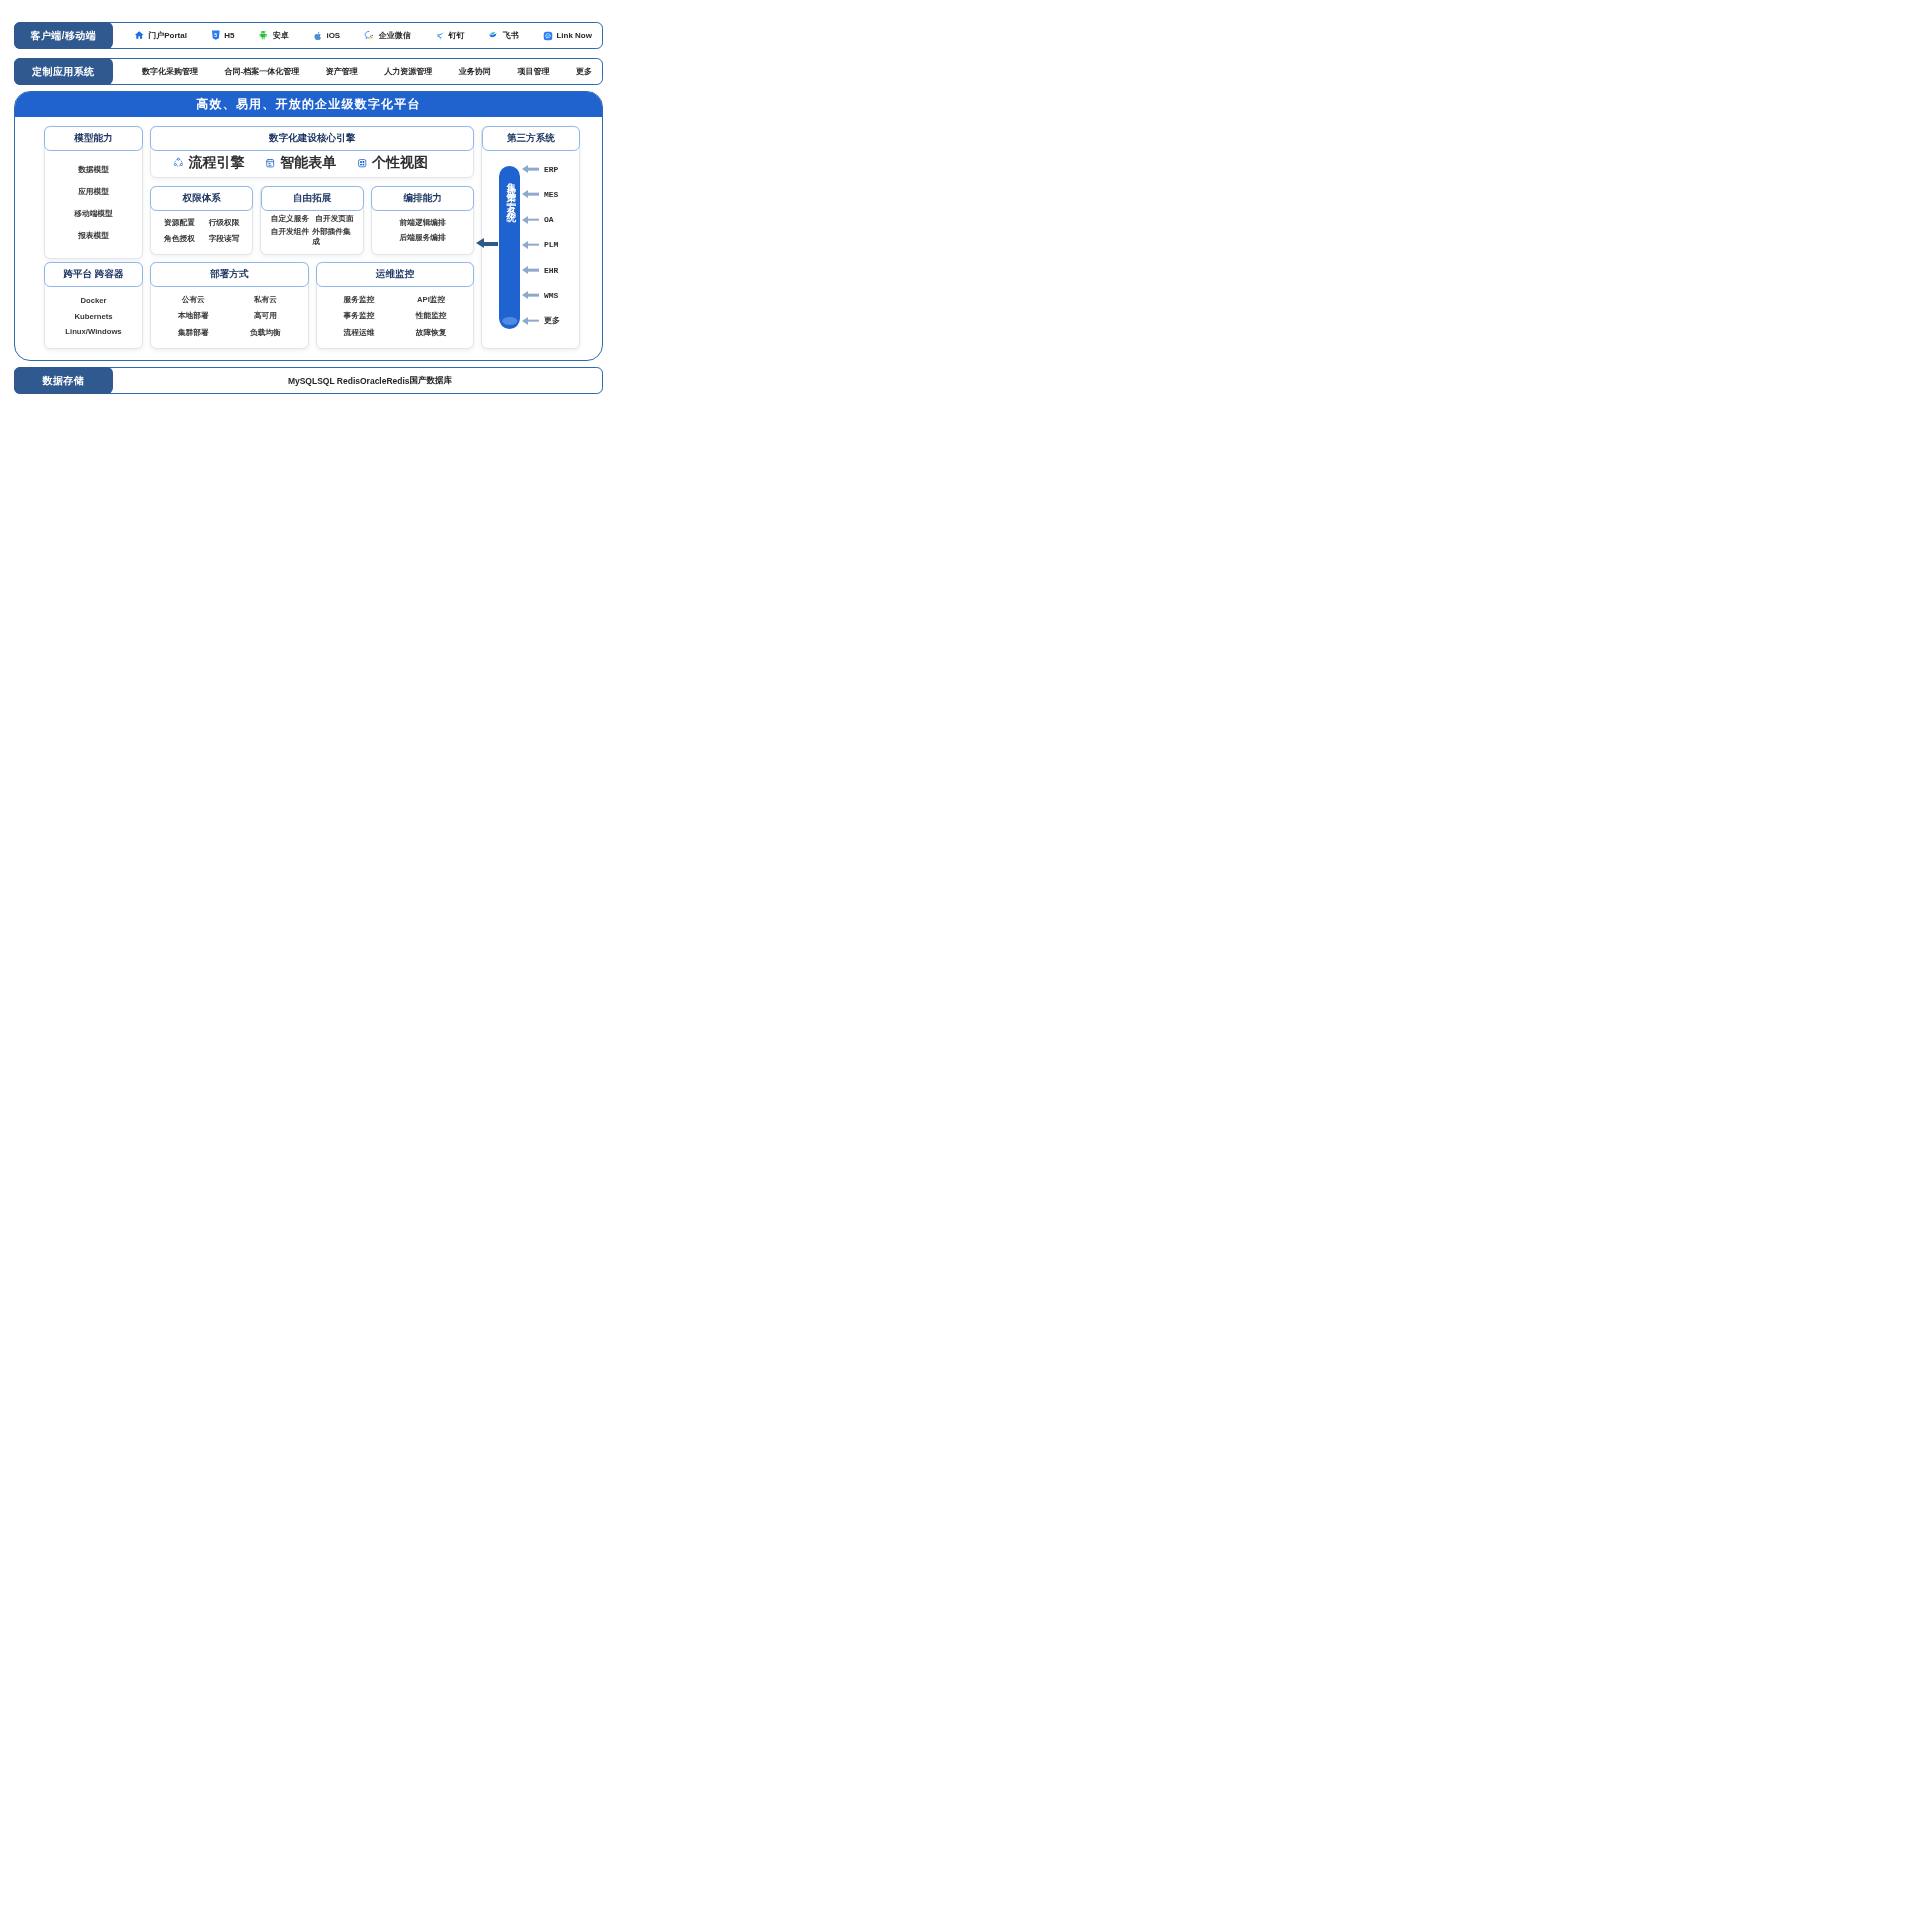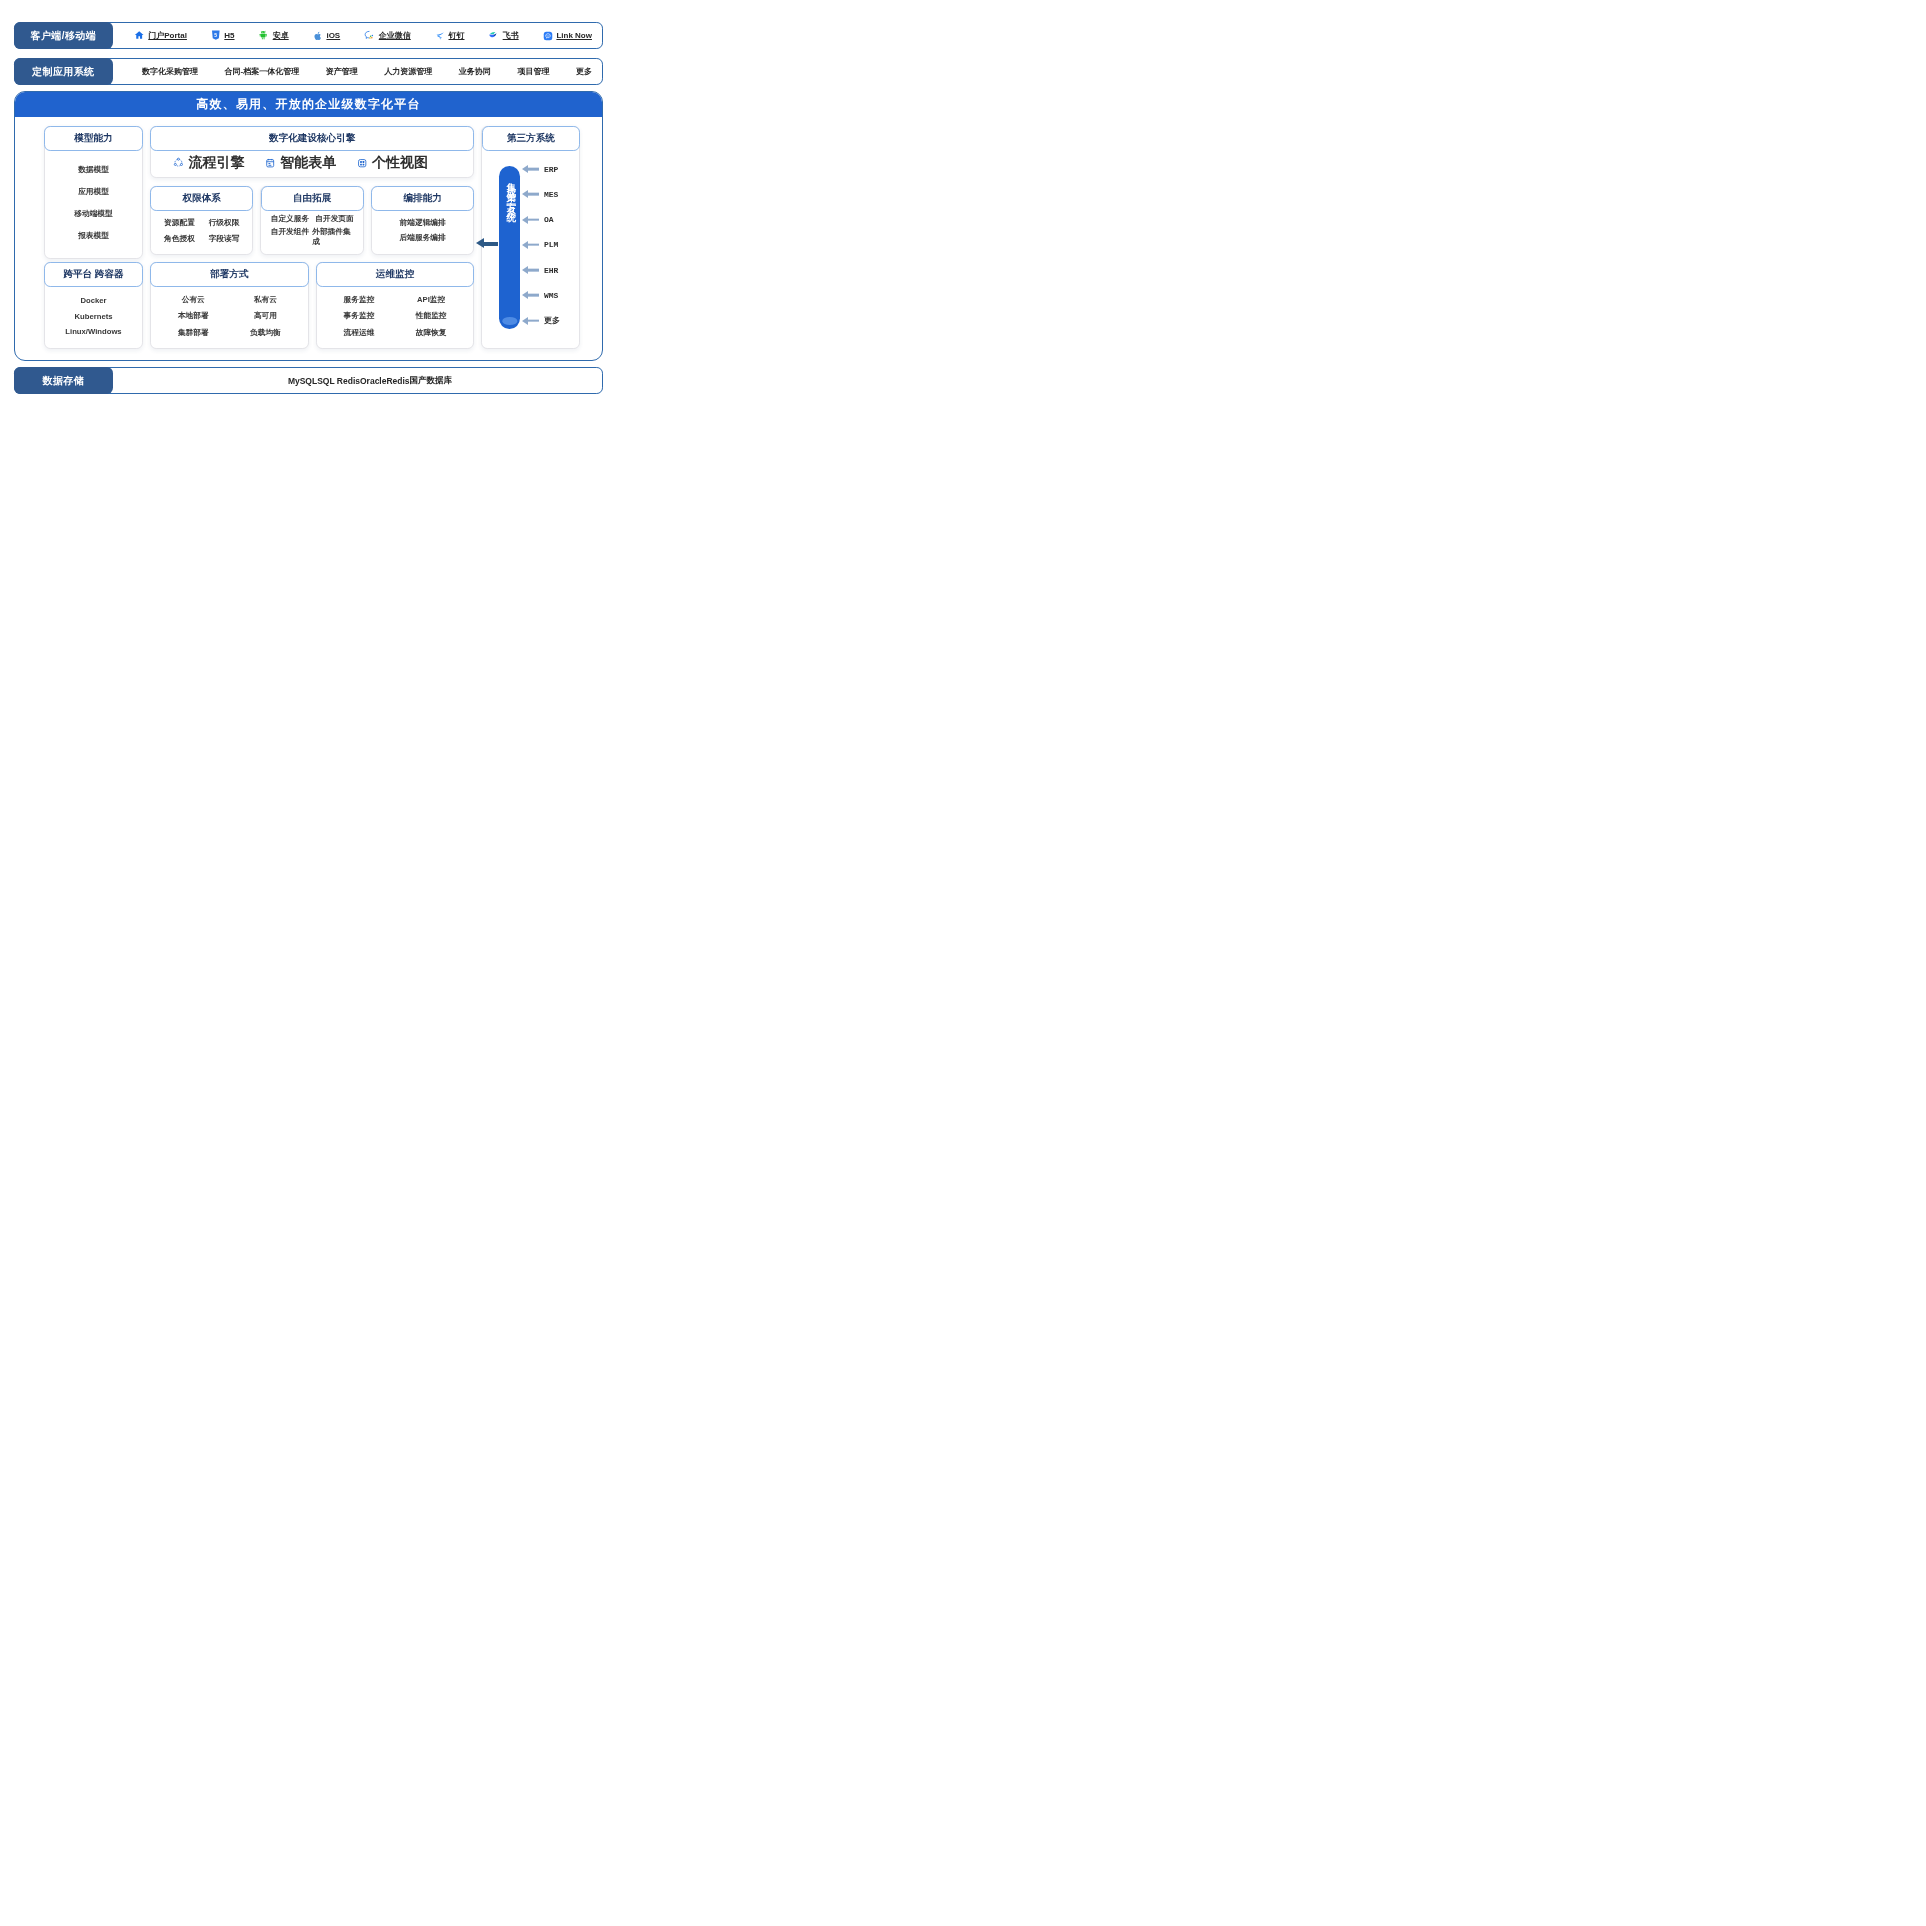--- a/index.html
+++ b/index.html
@@ -8,27 +8,27 @@
 
   
   .band{position:absolute;left:14px;width:589px;height:27px;background:#fff;
         border:1.2px solid #2F6AAD;border-radius:6.2px;box-sizing:border-box;padding-left:10px;}
   .band-badge{position:absolute;left:-1.2px;top:-1.2px;bottom:-1.2px;width:99px;background:#30598F;
         border-radius:6.2px;color:#fff;display:flex;align-items:center;justify-content:center;
         font-size:10px;font-weight:bold;letter-spacing:0.4px;}
   .band-items{position:absolute;left:107px;right:10px;top:0;bottom:0;display:flex;
         align-items:center;justify-content:space-between;}
   .band-items.pad-l{left:119px;}
-  .client-item{display:flex;align-items:center;gap:3.9px;font-size:8px;font-weight:600;color:#262626;text-decoration:underline;}
+  .client-item{display:flex;align-items:center;gap:3.9px;font-size:8px;font-weight:600;color:#262626;}
   .band-text{font-size:8px;font-weight:600;color:#262626;}
   .icon{display:inline-flex;align-items:center;justify-content:center;}
 
   
   .bigbox{position:absolute;left:14px;top:91px;width:589px;height:270px;background:#fff;
-        border:1.2px solid #2F6AAD;border-radius:11px;box-sizing:border-box;overflow:hidden;}
+        border:1.2px solid #2F6AAD;border-radius:16px;box-sizing:border-box;overflow:hidden;}
   .banner{height:25.4px;background:#2063CE;color:#fff;display:flex;align-items:center;
         justify-content:center;font-size:12px;font-weight:bold;letter-spacing:1.2px;}
   .boxcontent{position:absolute;top:25.4px;left:0;right:0;bottom:0;display:flex;gap:7px;
         padding:8.5px 21.6px 10.8px 29px;box-sizing:border-box;}
   .col1{width:99px;flex:none;display:flex;flex-direction:column;justify-content:space-between;}
   .col2{flex:1;display:flex;flex-direction:column;gap:7.7px;}
   .col3{width:99px;flex:none;}
 
   .card{background:#fff;border:0.8px solid #E4E4E8;border-radius:6.2px;box-sizing:border-box;
         box-shadow:0 1.9px 4.6px rgba(31,56,100,0.07);position:relative;}

